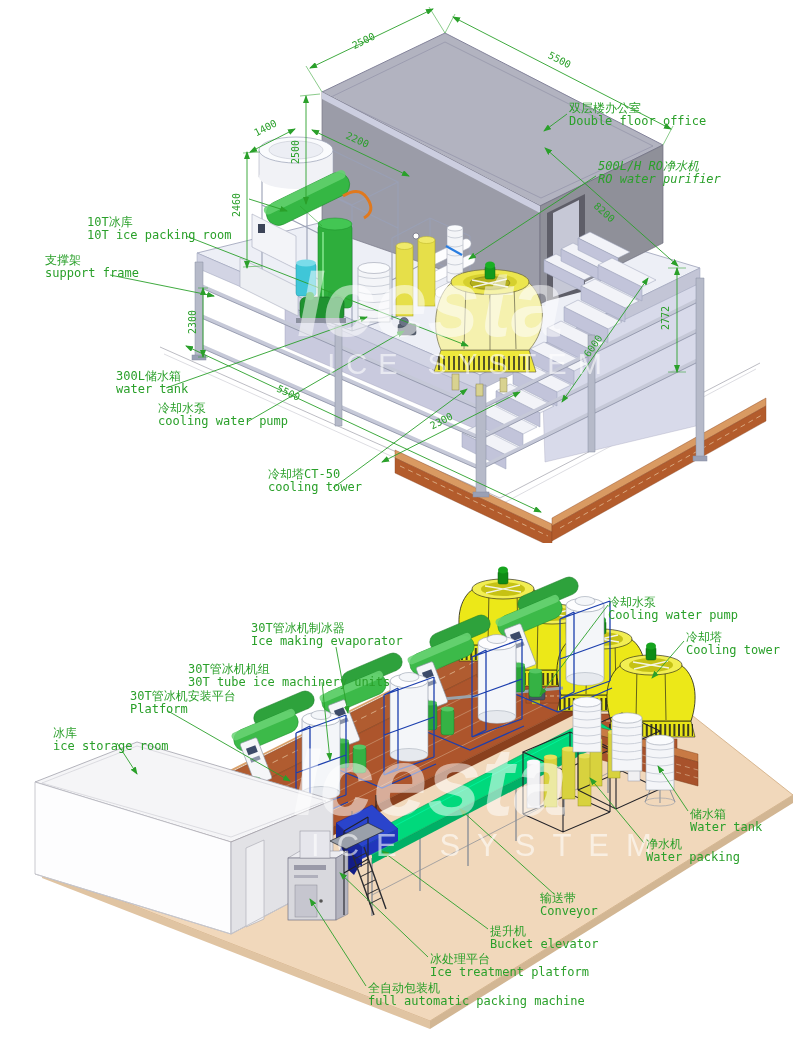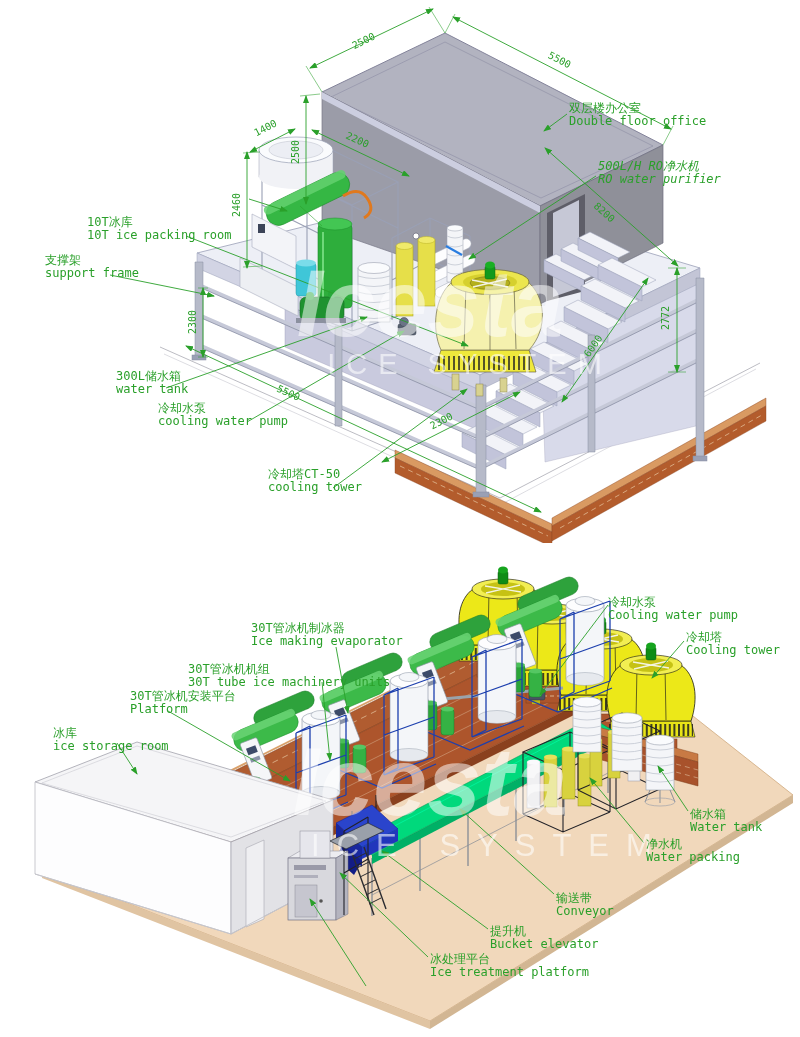--- a/index.html
+++ b/index.html
@@ -505,26 +505,30 @@
   <span class="en">Cooling tower</span>
 </div>
 <div class="lbl" style="left:690px;top:808px;">
   <span class="zh">储水箱</span>
   <span class="en">Water tank</span>
 </div>
 <div class="lbl" style="left:646px;top:838px;">
   <span class="zh">净水机</span>
   <span class="en">Water packing</span>
 </div>
-<div class="lbl" style="left:556px;top:892px;">
+<div class="lbl" style="left:540px;top:892px;">
   <span class="zh">输送带</span>
   <span class="en">Conveyor</span>
 </div>
 <div class="lbl" style="left:490px;top:925px;">
   <span class="zh">提升机</span>
   <span class="en">Bucket elevator</span>
 </div>
 <div class="lbl" style="left:430px;top:953px;">
   <span class="zh">冰处理平台</span>
   <span class="en">Ice treatment platform</span>
 </div>
+<div class="lbl" style="left:368px;top:982px;">
+  <span class="zh">全自动包装机</span>
+  <span class="en">full automatic packing machine</span>
+</div>
 
 </div>
 
 </body></html>

